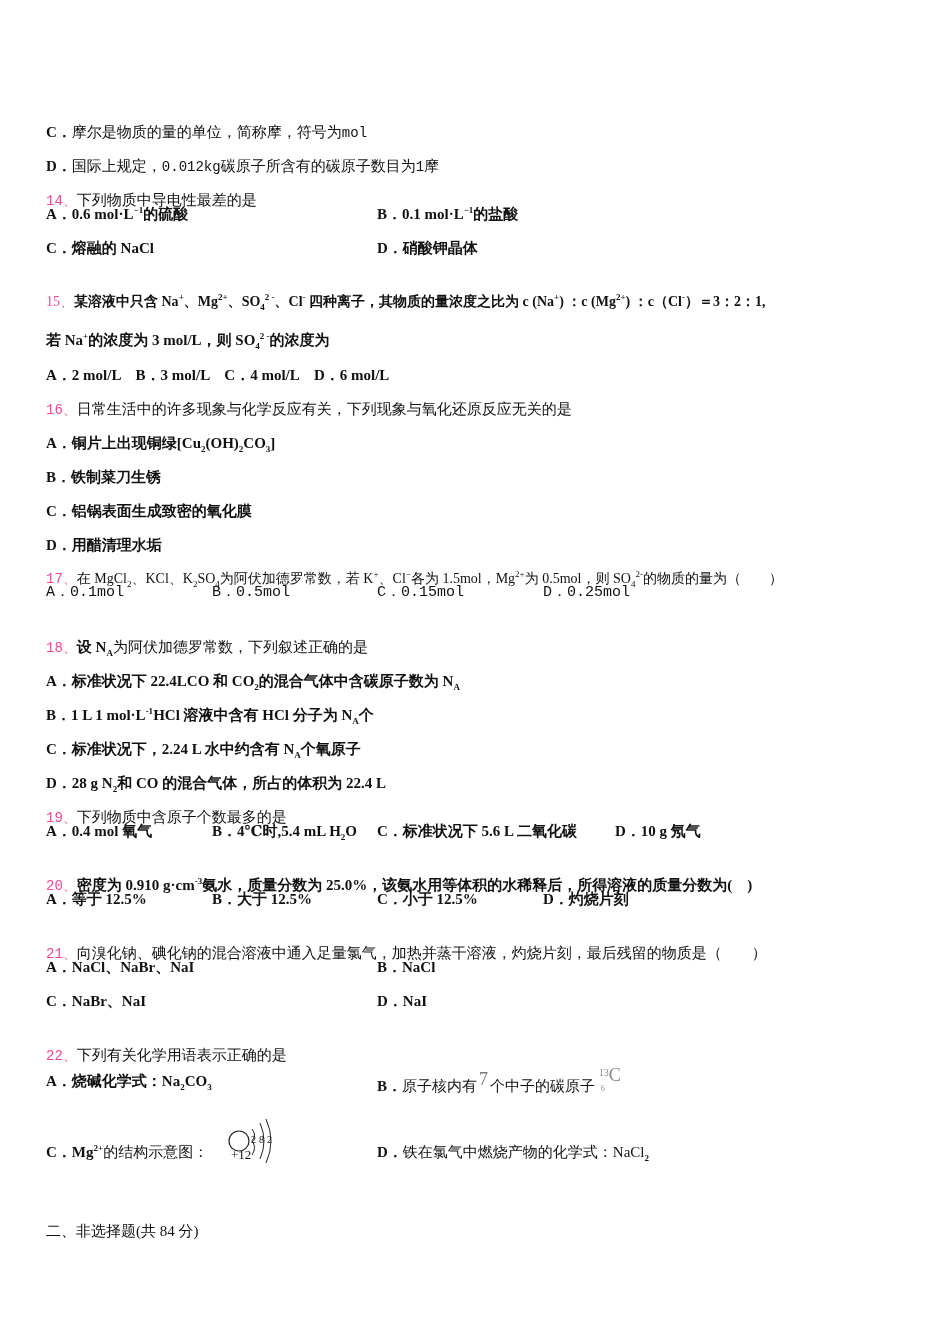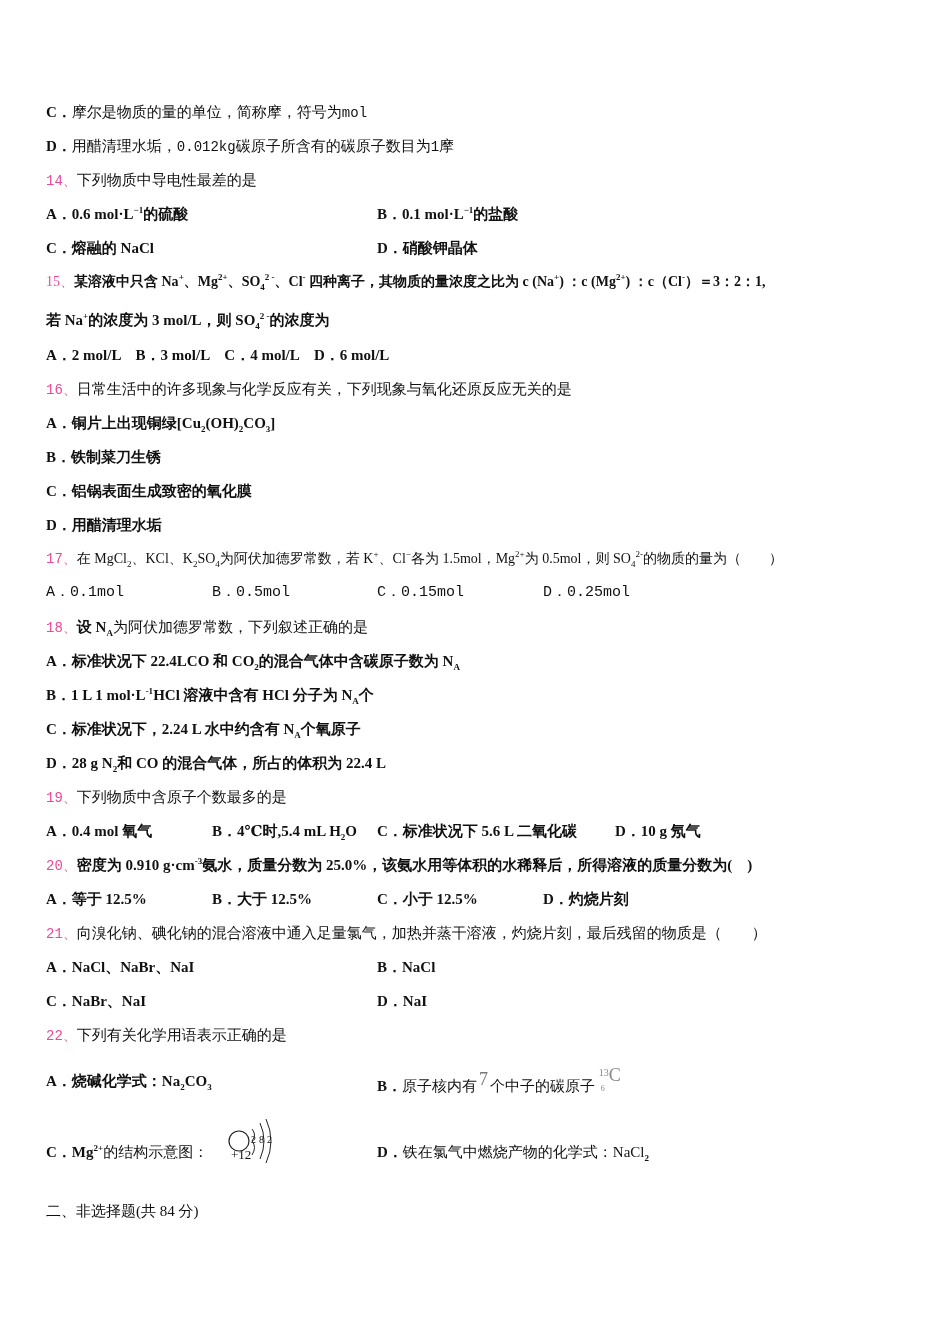--- a/index.html
+++ b/index.html
@@ -1,37 +1,37 @@
 <!DOCTYPE html>
 <html><head>
 <meta charset="utf-8">
 <style>
   html, body { margin: 0; padding: 0; background: #ffffff; }
   body { width: 950px; height: 1344px; position: relative; overflow: hidden;
          font-family: "Liberation Serif", "DejaVu Serif", serif; color: #111; }
-  .line { position: absolute; left: 46px; font-size: 15px; line-height: 20px; white-space: nowrap; }
+  .line { position: absolute; left: 46px; font-size: 15px; line-height: 20px; white-space: nowrap; margin-top: 20px; }
   .b { font-weight: bold; }
   .mono { font-family: "Liberation Mono", "DejaVu Sans Mono", monospace; font-size: 14px; }
   .qnum { font-weight: normal; color: #ec4899; }
   sup, sub { font-size: 9px; line-height: 0; }
   .opt { position: absolute; font-size: 15px; line-height: 20px; white-space: nowrap; }
   .gray { color: #777; }
   .iso { position: relative; display: inline-block; width: 26px; height: 22px; vertical-align: -2px; color: #888; }
   .iso .mass { position: absolute; left: 0; top: -8px; font-size: 10px; }
   .iso .z { position: absolute; left: 2px; top: 8px; font-size: 8px; }
   .iso .el { position: absolute; left: 10px; top: -6px; font-size: 18px; }
 </style>
 </head>
 <body>
 
 <div class="line" style="top:102px">
   <span class="b">C．</span><span>摩尔是物质的量的单位，简称摩，符号为</span><span class="mono">mol</span>
 </div>
 <div class="line" style="top:136px">
-  <span class="b">D．</span><span>用醋清理水垢，</span><span class="mono">0.012kg</span><span>碳原子所含有的碳原子数目为</span><span class="mono">1</span><span>摩</span>
+  <span class="b">D．</span><span>国际上规定，</span><span class="mono">0.012kg</span><span>碳原子所含有的碳原子数目为</span><span class="mono">1</span><span>摩</span>
 </div>
 
 <div class="line" style="top:170px">
   <span class="qnum mono">14、</span><span>下列物质中导电性最差的是</span>
 </div>
 <div class="opt b" style="top:204px;left:46px">
   <span>A．</span><span>0.6 mol·L</span><sup>−1</sup><span>的硫酸</span>
 </div>
 <div class="opt b" style="top:204px;left:377px">
   <span>B．</span><span>0.1 mol·L</span><sup>−1</sup><span>的盐酸</span>

